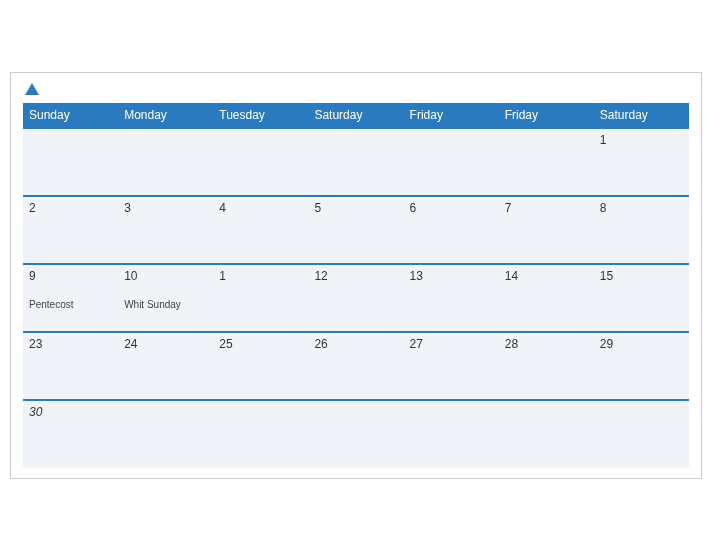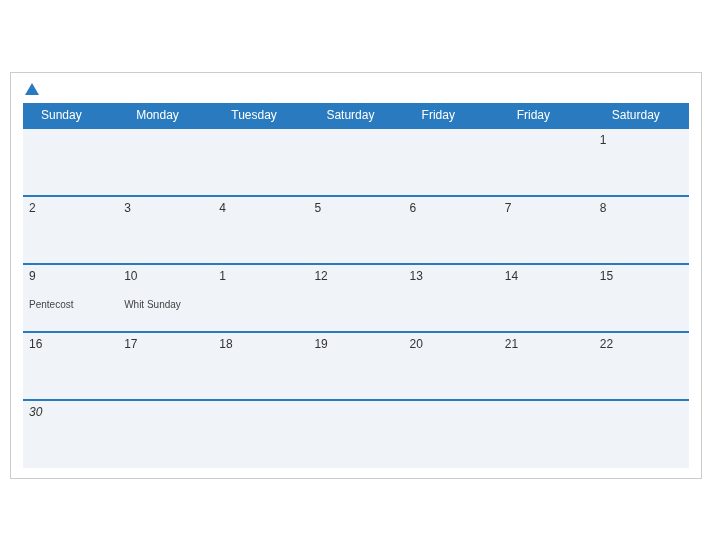--- a/index.html
+++ b/index.html
@@ -64,21 +64,21 @@
     }
     .calendar-grid {
       width: 100%;
       border-collapse: collapse;
     }
     .calendar-grid thead tr th {
       background: #2a7abf;
       color: #fff;
       font-size: 12px;
       font-weight: normal;
-      padding: 5px 18px;
+      padding: 5px 6px;
       text-align: left;
       border: none;
     }
     .calendar-grid tbody tr td {
       width: 14.28%;
       height: 68px;
       vertical-align: top;
       padding: 4px 6px;
       background: #f0f4f8;
       border-top: 2px solid #2a7abf;
@@ -186,39 +186,39 @@
           </td>
           <td>
             <span class="day-num">14</span>
           </td>
           <td>
             <span class="day-num">15</span>
           </td>
         </tr>
         <tr>
           <td>
-            <span class="day-num">16</span>
-          </td>
-          <td>
-            <span class="day-num">17</span>
-          </td>
-          <td>
-            <span class="day-num">18</span>
-          </td>
-          <td>
-            <span class="day-num">19</span>
-          </td>
-          <td>
-            <span class="day-num">20</span>
-          </td>
-          <td>
-            <span class="day-num">21</span>
-          </td>
-          <td>
-            <span class="day-num">22</span>
+            <span class="day-num">23</span>
+          </td>
+          <td>
+            <span class="day-num">24</span>
+          </td>
+          <td>
+            <span class="day-num">25</span>
+          </td>
+          <td>
+            <span class="day-num">26</span>
+          </td>
+          <td>
+            <span class="day-num">27</span>
+          </td>
+          <td>
+            <span class="day-num">28</span>
+          </td>
+          <td>
+            <span class="day-num">29</span>
           </td>
         </tr>
         <tr class="last-row">
           <td>
             <span class="day-num">30</span>
           </td>
           <td class="empty"></td>
           <td class="empty"></td>
           <td class="empty"></td>
           <td class="empty"></td>

